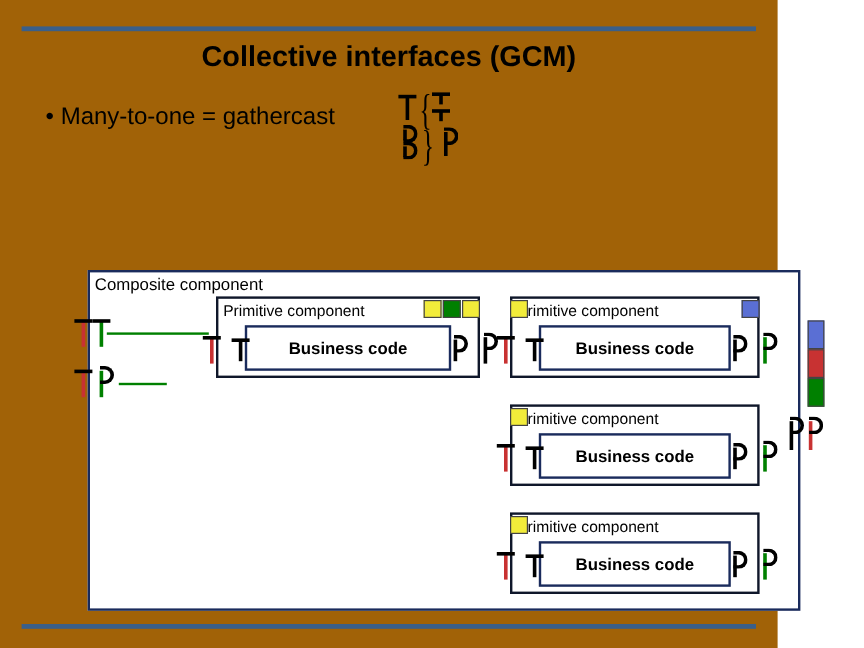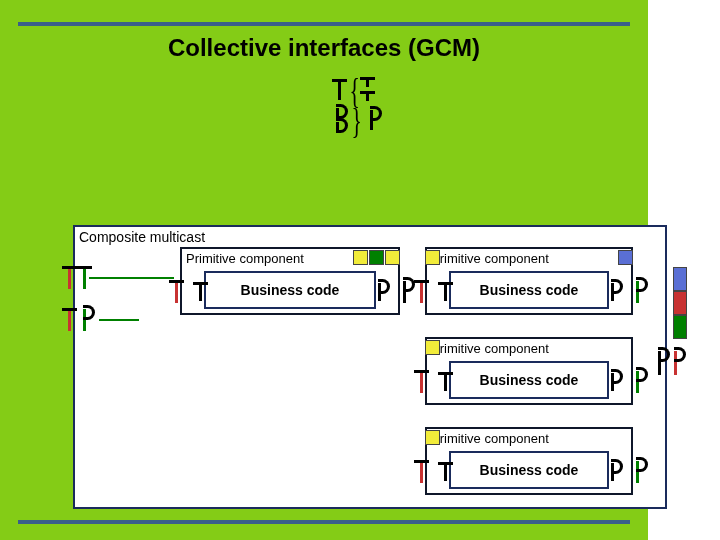--- a/index.html
+++ b/index.html
@@ -1,16 +1,16 @@
 <!DOCTYPE html>
 <html><head>
 <meta charset="utf-8">
 <style>
 body{margin:0;font-family:Arial,sans-serif;background:#fff}
-.slide{width:648px;height:540px;position:relative;background:#84cc16}
+.slide{width:648px;height:540px;position:relative;background:#a16207}
 .hr-top{position:absolute;left:18px;right:18px;top:22px;height:4px;background:#3a5f8a}
 .hr-bot{position:absolute;left:18px;right:18px;bottom:16px;height:4px;background:#3a5f8a}
 .title{position:absolute;top:34px;left:0;right:0;text-align:center;font-size:24px;font-weight:bold;color:#000}
 .bullets{position:absolute;top:80px;left:38px;right:20px;font-size:20px;color:#000}
 .bullets ul{margin:0;padding:0;list-style:none}
 .bullets li{margin:4px 0;line-height:1.35}
 .bullets li::before{content:"• ";}
 .diagram{position:absolute;top:225px;left:55px;width:610px;height:285px}
 .composite{position:absolute;left:18px;top:0;width:590px;height:280px;border:2px solid #1a2b5c;background:#fff}
 .comp-label{position:absolute;left:4px;top:2px;font-size:14px}
@@ -27,39 +27,40 @@
 </style>
 </head>
 <body>
 
 <div class="slide">
   <div class="hr-top"></div>
   <div class="title">Collective interfaces (GCM)</div>
 
   <div class="bullets">
     <ul>
+      <li>Many-to-one = gathercast</li>
     </ul>
 
     <div style="position:absolute;left:300px;top:0">
       <div class="port-t" style="height:20px;left:0;top:0"></div>
       <span class="brace" style="left:8px;top:-10px">{</span>
       <div class="port-t" style="height:9px;left:28px;top:-2px;background:#000"></div>
       <div class="port-t" style="height:9px;left:28px;top:12px"></div>
     </div>
     <div style="position:absolute;left:300px;top:30px">
       <div class="port-c" style="height:9px;left:-2px;top:-2px"></div>
       <div class="port-c" style="height:9px;left:-2px;top:12px"></div>
       <span class="brace" style="left:10px;top:-10px">}</span>
       <div class="port-c" style="height:20px;left:32px;top:0"></div>
     </div>
   </div>
 
   <div class="diagram">
     <div class="composite">
-      <span class="comp-label">Composite multicast</span>
+      <span class="comp-label">Composite component</span>
 
       <div class="prim" style="left:105px;top:20px;width:216px;height:64px">
         <span class="prim-label">Primitive component</span>
         <div class="biz">Business code</div>
         <div class="sq" style="right:30px;top:1px;background:#f2ec3a"></div>
         <div class="sq" style="right:14px;top:1px;background:#008000"></div>
         <div class="sq" style="right:-2px;top:1px;background:#f2ec3a"></div>
         <div class="port-t" style="left:-7px;top:32px;height:22px;background:#c83232"></div>
         <div class="port-t" style="left:17px;top:34px;height:18px"></div>
         <div class="port-c" style="right:17px;top:34px;height:18px"></div>

